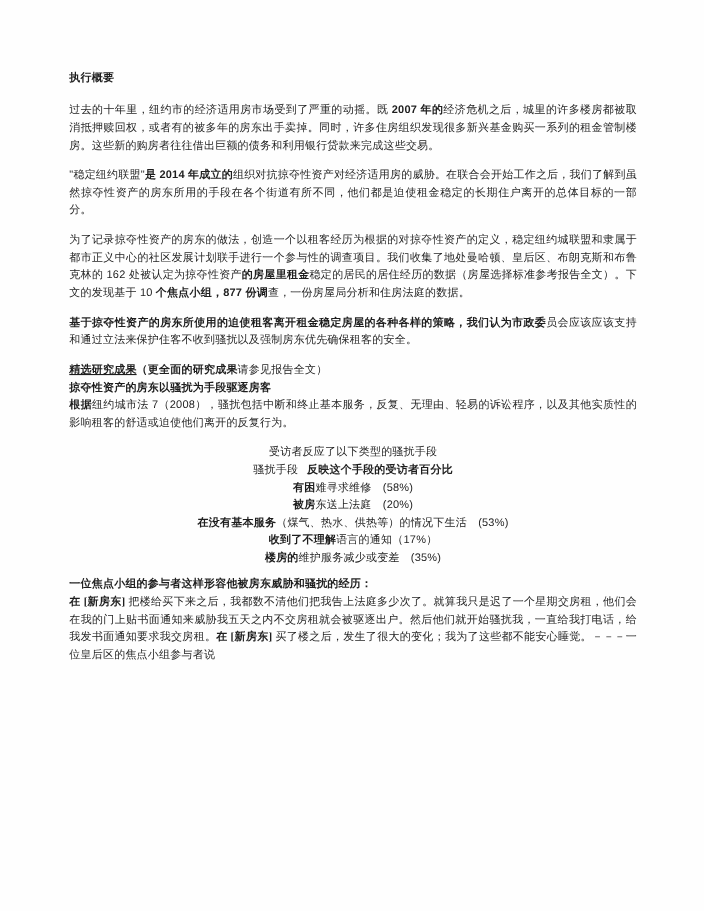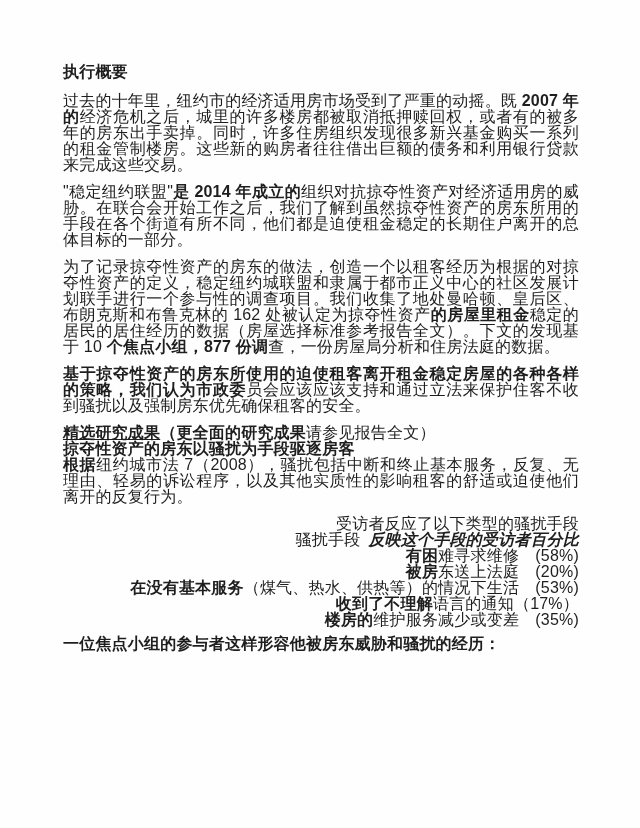--- a/index.html
+++ b/index.html
@@ -12,35 +12,35 @@
   .page {
     position: relative;
     width: 640px; height: 828px;
     background: #fefefe;
     overflow: hidden;
   }
   .content {
     position: absolute;
     left: 63px; top: 64px;
     width: 516px;
-    font-size: 16px;
+    font-size: 10px;
     line-height: 16px;
     color: #1e1e1e;
     text-align: justify;
     letter-spacing: 0.2px;
   }
   .block { margin: 0 0 11px 0; }
   .tight { margin-bottom: 0; font-family: Liberation Serif, serif; }
   .mb8  { margin-bottom: 8px; }
   .mb14 { margin-bottom: 14px; }
   .b { font-weight: bold; }
   .u { text-decoration: underline; }
   .doc-heading { font-weight: bold; margin-bottom: 13px; }
-  .table-line { text-align: right; }
-  .col2 { margin-left: 8px; font-style: italic; }
+  .table-line { text-align: center; }
+  .col2 { margin-left: 8px; }
 </style>
 </head>
 <body>
 
 <div class="page">
   <div class="content">
 
     <div class="doc-heading">执行概要</div>
 
     <p class="block"><span>过去的十年里，纽约市的经济适用房市场受到了严重的动摇。既 </span><span class="b">2007 年的</span><span>经济危机之后，城里的许多楼房都被取消抵押赎回权，或者有的被多年的房东出手卖掉。同时，许多住房组织发现很多新兴基金购买一系列的租金管制楼房。这些新的购房者往往借出巨额的债务和利用银行贷款来完成这些交易。</span></p>
@@ -64,15 +64,16 @@
       <div class="table-line"><span>骚扰手段</span><span class="b col2">反映这个手段的受访者百分比</span></div>
       <div class="table-line"><span class="b">有困</span><span>难寻求维修　(58%)</span></div>
       <div class="table-line"><span class="b">被房</span><span>东送上法庭　(20%)</span></div>
       <div class="table-line"><span class="b">在没有基本服务</span><span>（煤气、热水、供热等）的情况下生活　(53%)</span></div>
       <div class="table-line"><span class="b">收到了不理解</span><span>语言的通知（17%）</span></div>
       <div class="table-line"><span class="b">楼房的</span><span>维护服务减少或变差　(35%)</span></div>
     </div>
 
     <p class="block tight"><span class="b">一位焦点小组的参与者这样形容他被房东威胁和骚扰的经历：</span></p>
 
+    <p class="block tight"><span class="b">在 [新房东] </span><span>把楼给买下来之后，我都数不清他们把我告上法庭多少次了。就算我只是迟了一个星期交房租，他们会在我的门上贴书面通知来威胁我五天之内不交房租就会被驱逐出户。然后他们就开始骚扰我，一直给我打电话，给我发书面通知要求我交房租。</span><span class="b">在 [新房东] </span><span>买了楼之后，发生了很大的变化；我为了这些都不能安心睡觉。－－－一位皇后区的焦点小组参与者说</span></p>
 
   </div>
 </div>
 
 </body></html>

